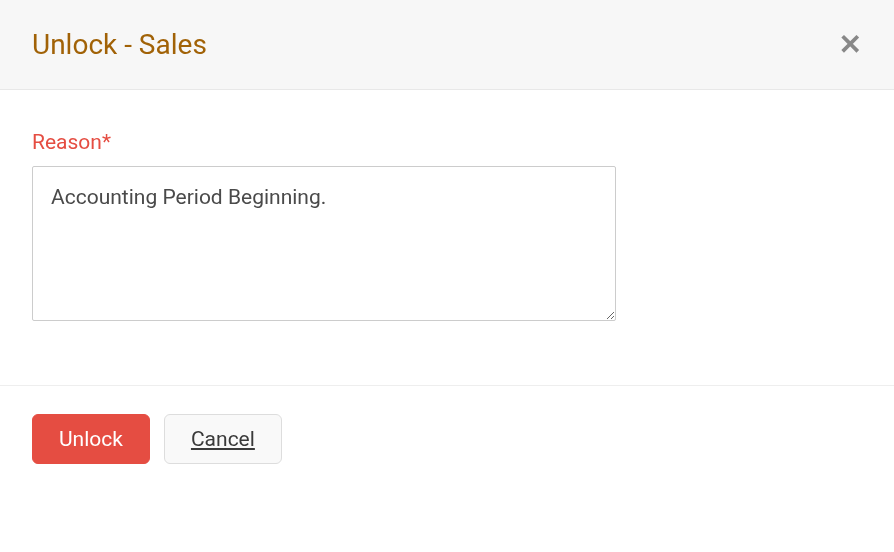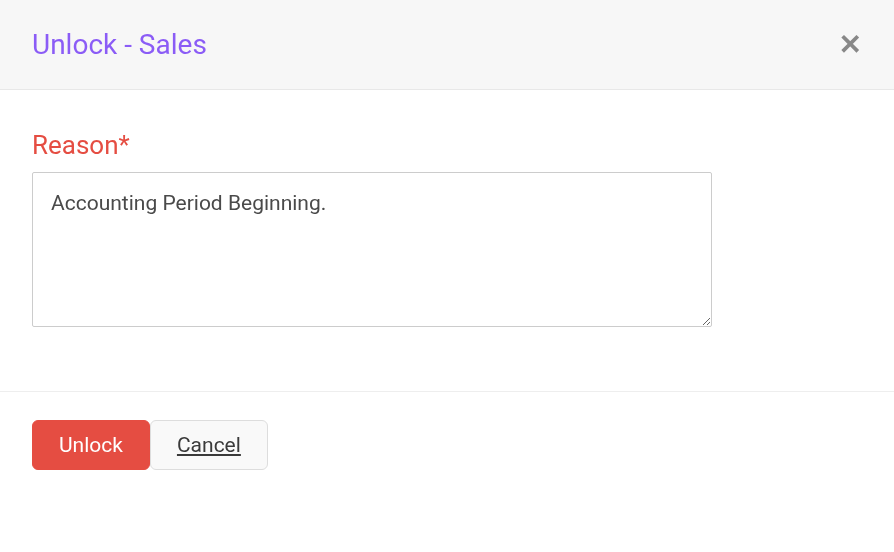--- a/index.html
+++ b/index.html
@@ -17,54 +17,55 @@
       background: #f7f7f7;
       padding: 28px 32px;
       display: flex;
       justify-content: space-between;
       align-items: center;
       border-bottom: 1px solid #e8e8e8;
     }
     .modal-title {
       font-size: 28px;
       font-weight: 400;
-      color: #8b5cf6;
+      color: #a16207;
     }
     .close-icon {
       font-size: 28px;
       color: #888;
       cursor: pointer;
       font-weight: bold;
       line-height: 1;
     }
     .modal-body {
       padding: 40px 32px 60px 32px;
     }
     .field-label {
-      font-size: 26px;
+      font-size: 21px;
       color: #e54d42;
       margin-bottom: 12px;
       display: block;
     }
     .reason-textarea {
-      width: 680px;
+      width: 584px;
       height: 155px;
       padding: 18px 18px;
       font-size: 21px;
       font-family: inherit;
       color: #4a4a4a;
       border: 1px solid #ccc;
       border-radius: 2px;
       resize: both;
       outline: none;
     }
     .modal-footer {
       border-top: 1px solid #eee;
       padding: 28px 32px;
       display: flex;
+      gap: 14px;
     }
     .btn {
       font-size: 21px;
       padding: 12px 26px;
       border-radius: 6px;
       cursor: pointer;
       border: 1px solid transparent;
       font-family: inherit;
     }
     .btn-primary {

